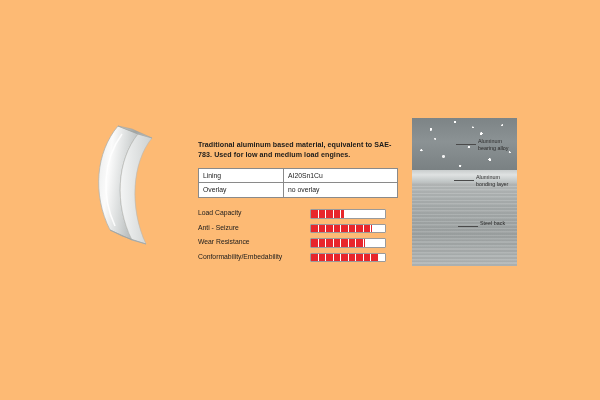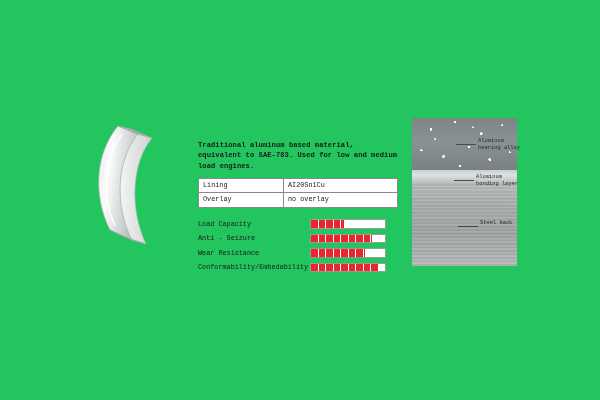--- a/index.html
+++ b/index.html
@@ -14,22 +14,21 @@
     position: relative;
     overflow: hidden;
   }
 
   #canvas {
     position: absolute;
     left: 0;
     top: 0;
     width: 600px;
     height: 400px;
-    background: #22c55e;
-    font-family: Liberation Mono, monospace;
+    background: #fdba74;
   }
 
   
   .shell-area {
     position: absolute;
     left: 88px;
     top: 118px;
     width: 108px;
     height: 130px;
   }

